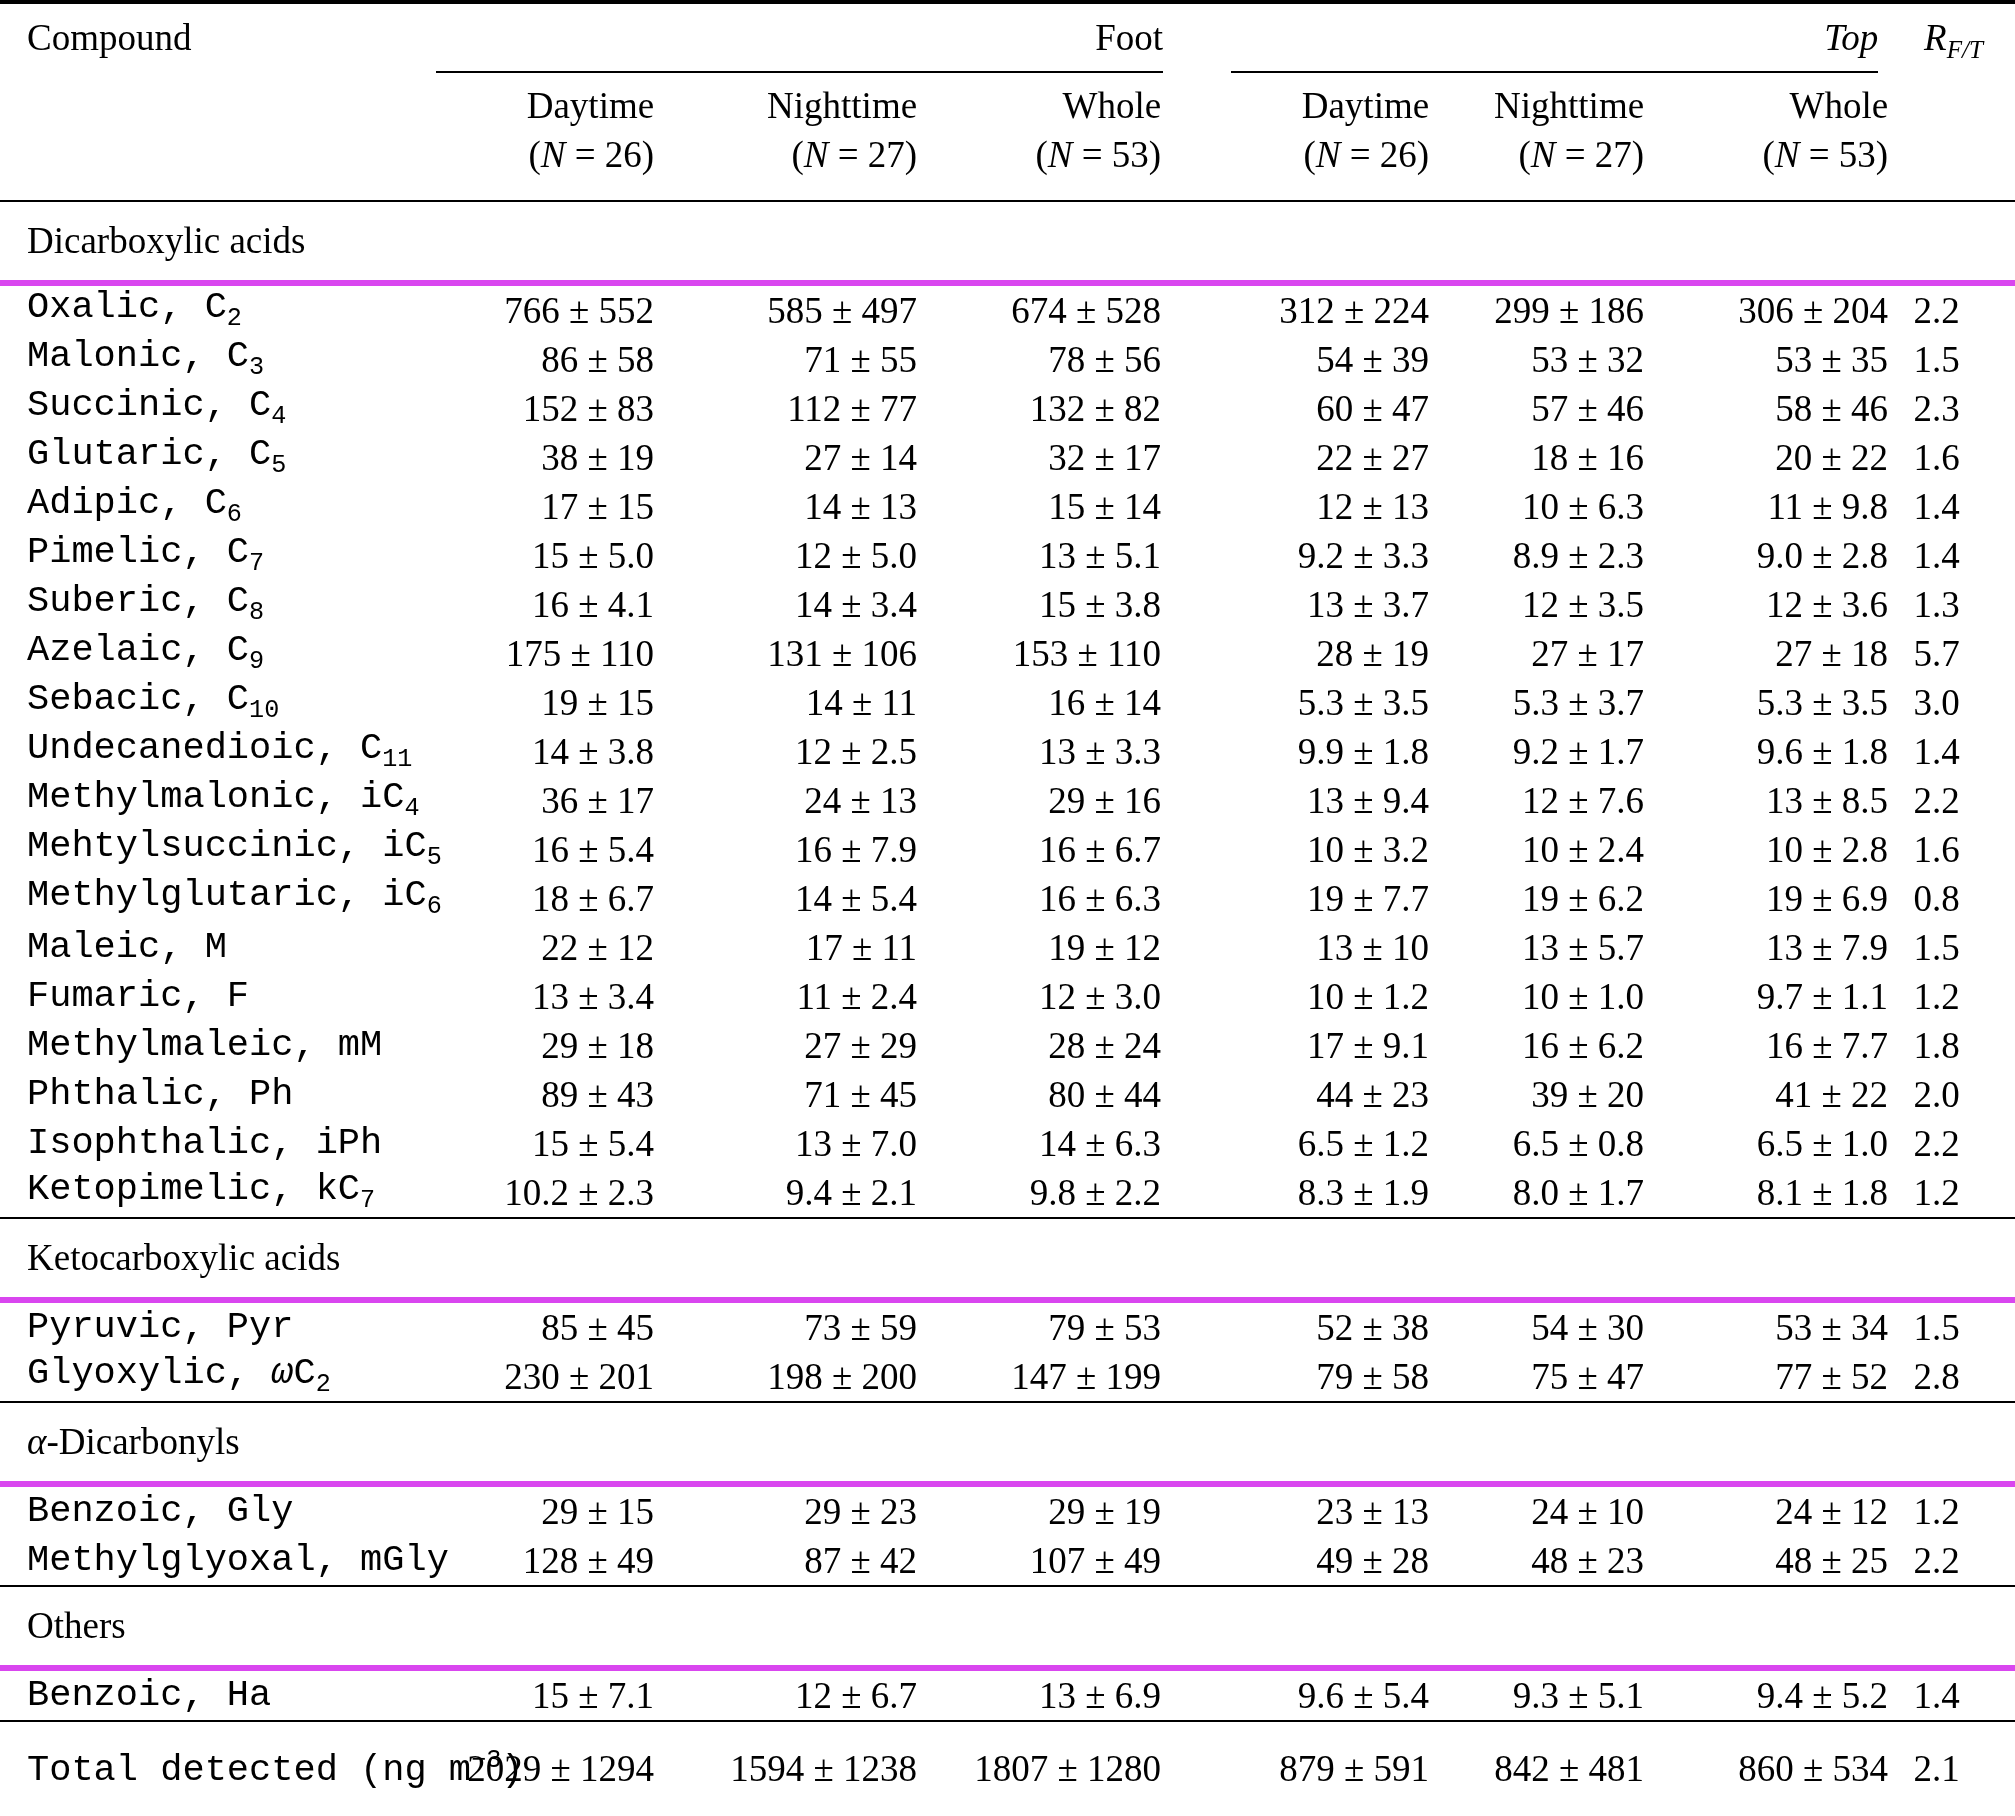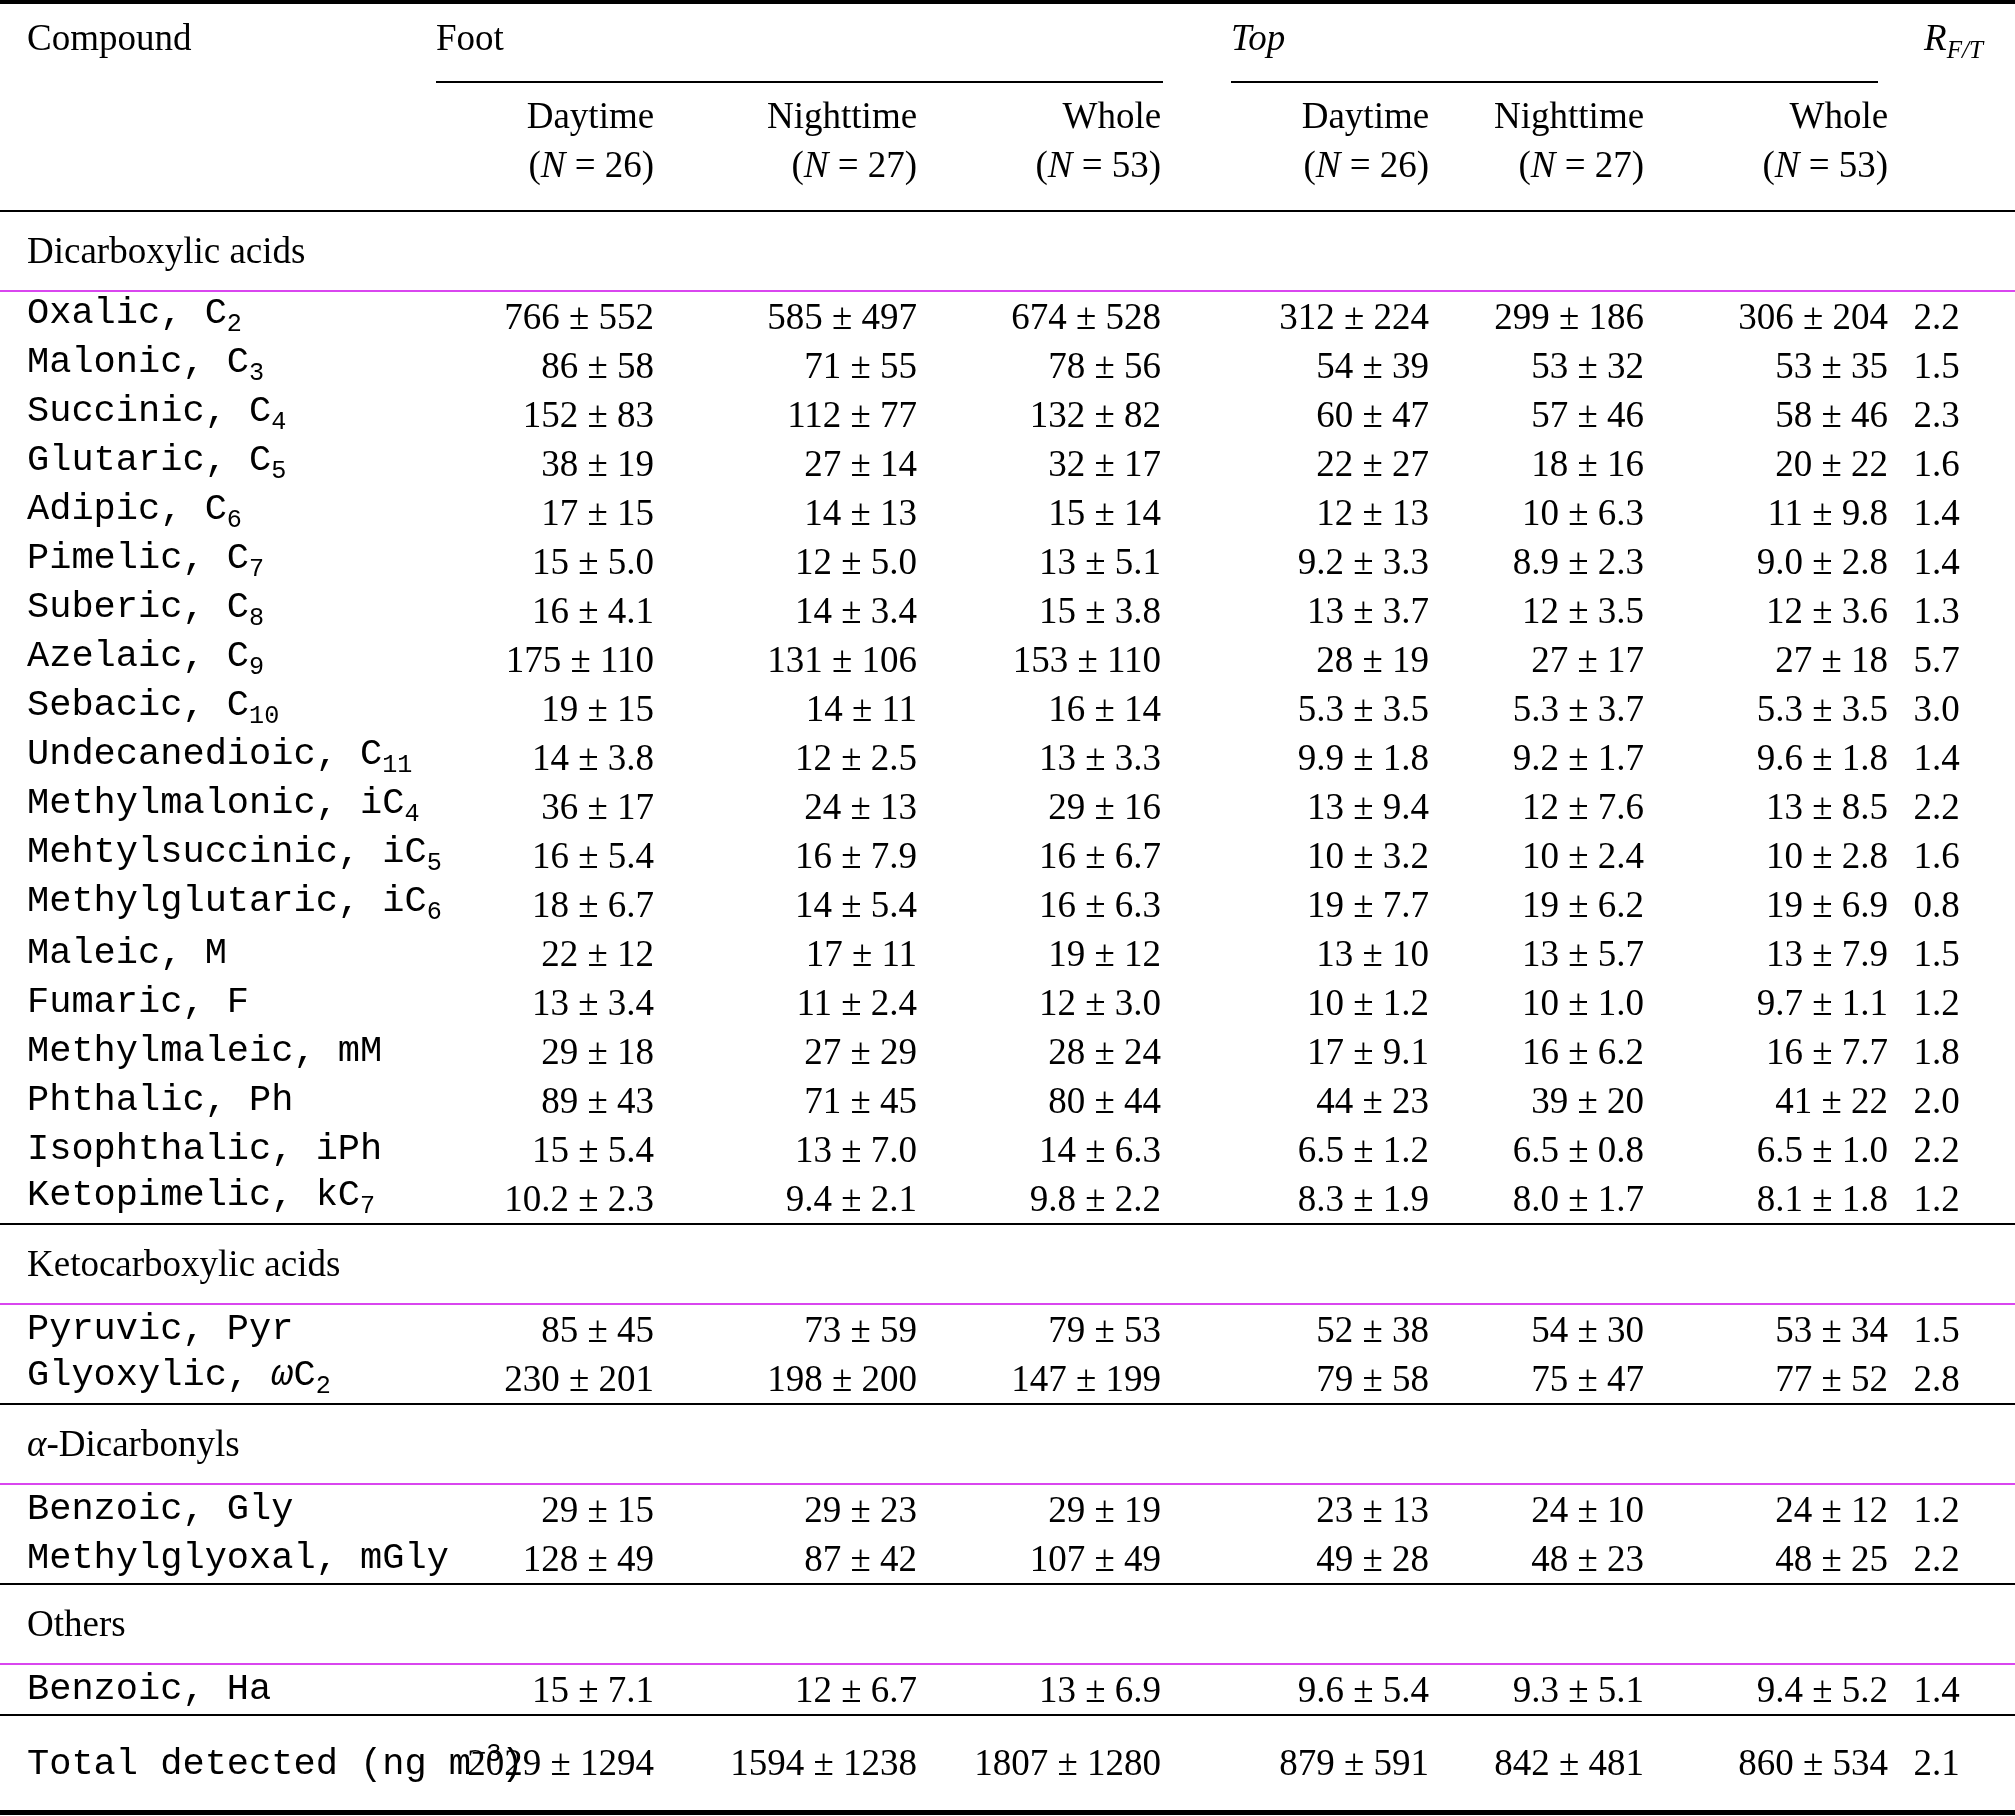--- a/index.html
+++ b/index.html
@@ -24,41 +24,41 @@
     padding:11.7px 0 0 27px;
     border-bottom:2.9px solid #000;
   }
   thead th.c-r{
     vertical-align:top;text-align:right;
     padding:11.7px 33px 0 0;
     border-bottom:2.9px solid #000;
   }
   thead th.group{vertical-align:top;padding-top:11.7px;}
   thead .grule{
-    text-align:left;
-    padding-bottom:22px;
+    text-align:right;
+    padding-bottom:12px;
     border-bottom:2.9px solid #000;
   }
   .g-foot .grule{margin:0 2px;}
   .g-top  .grule{margin:0 13.7px 0 66px;font-style:italic;}
   thead tr.sub th{
     vertical-align:bottom;
     text-align:right;
     padding:9.8px 3.9px 19.5px 0;
     border-bottom:2.9px solid #000;
   }
   .hstack{display:inline-block;line-height:1.32;}
   
   tbody td{height:49px;vertical-align:middle;white-space:nowrap;}
   td.comp{padding-left:27px;text-align:left;font-family:Liberation Mono, monospace;}
   td.num{text-align:right;padding-right:3.9px;}
   td.rat{text-align:center;padding-right:35px;}
   tr.section td{
     border-top:2px solid #000;
-    border-bottom:2px solid #d946ef;
+    border-bottom:6px solid #d946ef;
     height:78px;
     padding-left:27px;
   }
   tr.total td{border-top:2px solid #000;height:94px;}
   sub{font-size:68%;}
   sup{font-size:68%;}
   i{font-style:italic;}
 </style>
 </head>
 <body>

